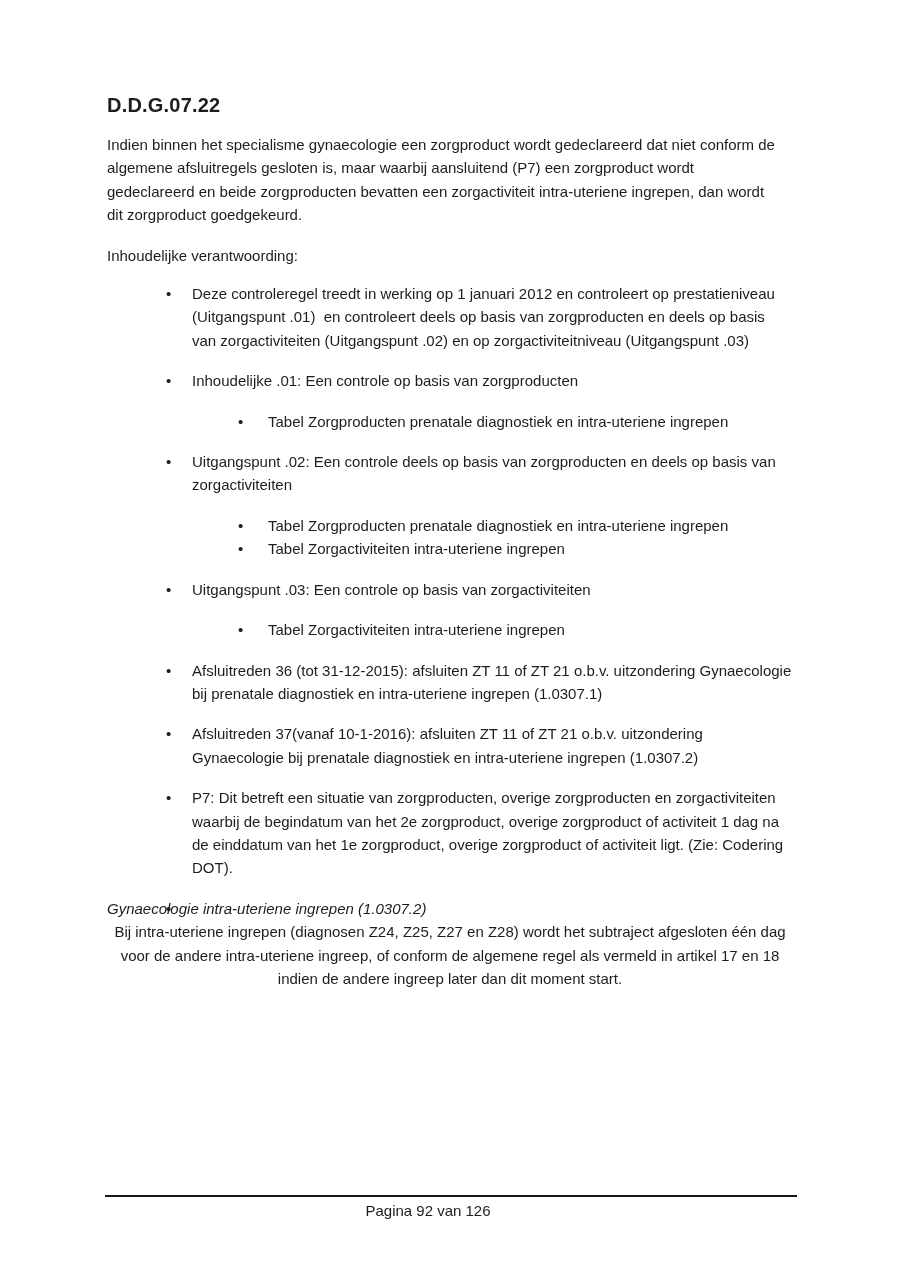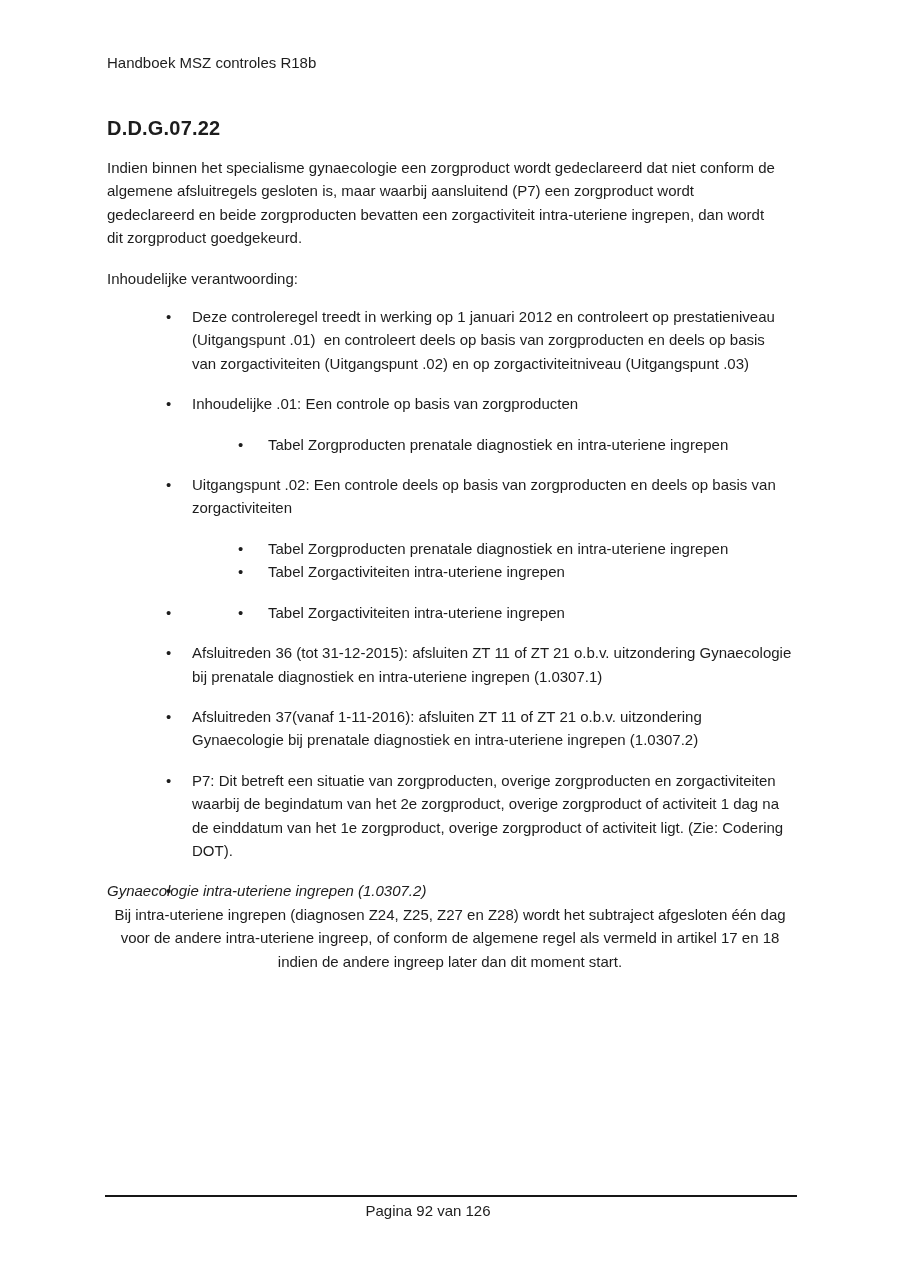--- a/index.html
+++ b/index.html
@@ -94,45 +94,44 @@
     font-size: 15px;
     line-height: 22px;
   }
 </style>
 </head>
 <body>
 
 <div class="page">
   <div class="content">
 
-    <div class="doc-header">Handboek MSZ controles R18b</div>
 
     <div class="doc-title">D.D.G.07.22</div>
 
     <p class="para">Indien binnen het specialisme gynaecologie een zorgproduct wordt gedeclareerd dat niet conform de algemene afsluitregels gesloten is, maar waarbij aansluitend (P7) een zorgproduct wordt gedeclareerd en beide zorgproducten bevatten een zorgactiviteit intra-uteriene ingrepen, dan wordt dit zorgproduct goedgekeurd.</p>
 
     <div class="section-label">Inhoudelijke verantwoording:</div>
 
     <div class="bullet-list">
         <div class="li l1"><span class="marker">•</span><span class="li-text">Deze controleregel treedt in werking op 1 januari 2012 en controleert op prestatieniveau (Uitgangspunt .01)  en controleert deels op basis van zorgproducten en deels op basis van zorgactiviteiten (Uitgangspunt .02) en op zorgactiviteitniveau (Uitgangspunt .03)</span></div>
         <div class="li l1"><span class="marker">•</span><span class="li-text">Inhoudelijke .01: Een controle op basis van zorgproducten</span></div>
         <div class="subgroup">
           <div class="li l2"><span class="marker">•</span><span class="li-text">Tabel Zorgproducten prenatale diagnostiek en intra-uteriene ingrepen</span></div>
         </div>
         <div class="li l1"><span class="marker">•</span><span class="li-text">Uitgangspunt .02: Een controle deels op basis van zorgproducten en deels op basis van zorgactiviteiten</span></div>
         <div class="subgroup">
           <div class="li l2"><span class="marker">•</span><span class="li-text">Tabel Zorgproducten prenatale diagnostiek en intra-uteriene ingrepen</span></div>
           <div class="li l2"><span class="marker">•</span><span class="li-text">Tabel Zorgactiviteiten intra-uteriene ingrepen</span></div>
         </div>
-        <div class="li l1"><span class="marker">•</span></div>
+        <div class="li l1"><span class="marker">•</span><span class="li-text">Uitgangspunt .03: Een controle op basis van zorgactiviteiten</span></div>
         <div class="subgroup">
           <div class="li l2"><span class="marker">•</span><span class="li-text">Tabel Zorgactiviteiten intra-uteriene ingrepen</span></div>
         </div>
         <div class="li l1"><span class="marker">•</span><span class="li-text">Afsluitreden 36 (tot 31-12-2015): afsluiten ZT 11 of ZT 21 o.b.v. uitzondering Gynaecologie bij prenatale diagnostiek en intra-uteriene ingrepen (1.0307.1)</span></div>
-        <div class="li l1"><span class="marker">•</span><span class="li-text">Afsluitreden 37(vanaf 1-11-2016): afsluiten ZT 11 of ZT 21 o.b.v. uitzondering Gynaecologie bij prenatale diagnostiek en intra-uteriene ingrepen (1.0307.2)</span></div>
+        <div class="li l1"><span class="marker">•</span><span class="li-text">Afsluitreden 37(vanaf 10-1-2016): afsluiten ZT 11 of ZT 21 o.b.v. uitzondering Gynaecologie bij prenatale diagnostiek en intra-uteriene ingrepen (1.0307.2)</span></div>
         <div class="li l1"><span class="marker">•</span><span class="li-text">P7: Dit betreft een situatie van zorgproducten, overige zorgproducten en zorgactiviteiten waarbij de begindatum van het 2e zorgproduct, overige zorgproduct of activiteit 1 dag na de einddatum van het 1e zorgproduct, overige zorgproduct of activiteit ligt. (Zie: Codering DOT).</span></div>
         <div class="li l1"><span class="marker">•</span></div>
       </div>
 
     <div class="closing">
       <div class="closing-heading">Gynaecologie intra-uteriene ingrepen (1.0307.2)</div>
       <div class="closing-body">Bij intra-uteriene ingrepen (diagnosen Z24, Z25, Z27 en Z28) wordt het subtraject afgesloten één dag voor de andere intra-uteriene ingreep, of conform de algemene regel als vermeld in artikel 17 en 18 indien de andere ingreep later dan dit moment start.</div>
     </div>
 
   </div>

